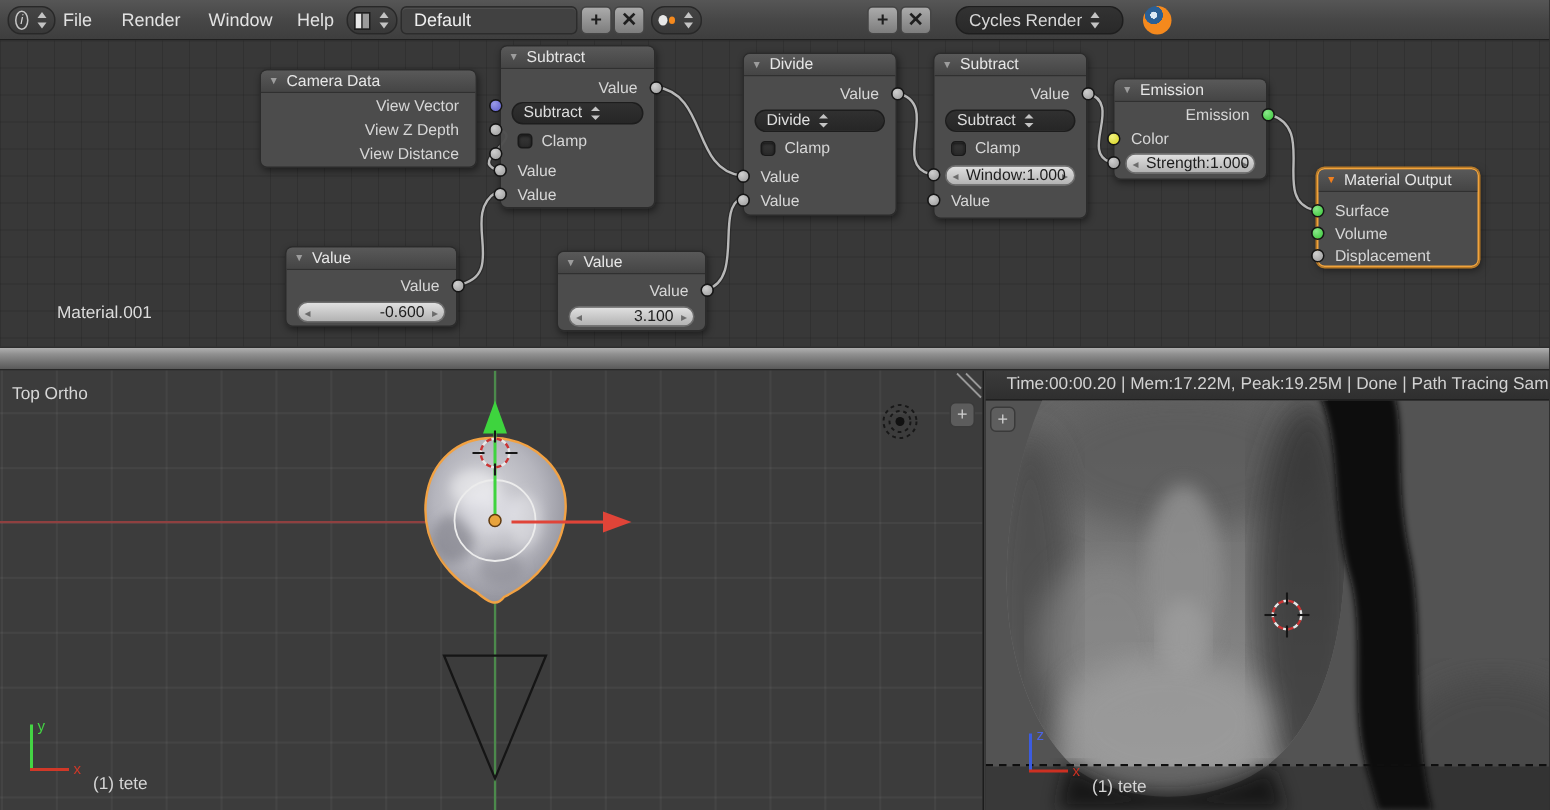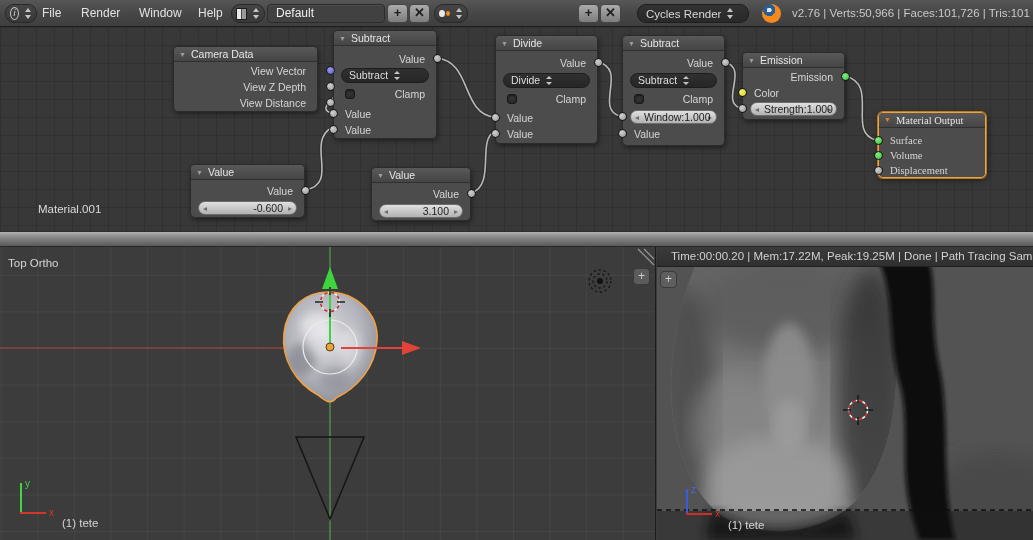--- a/index.html
+++ b/index.html
@@ -43,37 +43,37 @@
     background-image:linear-gradient(rgba(0,0,0,.13) 1px, transparent 1px),
                      linear-gradient(90deg, rgba(0,0,0,.13) 1px, transparent 1px);
     background-size:18px 18px; overflow:hidden; }
   #wires { position:absolute; left:0; top:0; }
   .node { position:absolute; background:rgba(77,77,77,.97); border:1px solid #2b2b2b; border-radius:5px;
     box-shadow:1px 2px 5px rgba(0,0,0,.45); font-size:10.5px; color:#d6d6d6; }
   .node .hd { position:absolute; left:0; top:0; right:0; height:15px;
     background:linear-gradient(#595959,#454545); border-bottom:1px solid #303030;
     border-radius:4px 4px 0 0; line-height:15px; padding-left:17px; color:#e6e6e6; }
   .node .tri { position:absolute; left:5px; top:0; font-size:7px; color:#9d9d9d; line-height:15px; }
-  .node.selected { border:1px solid #f0a33c; box-shadow:0 0 0 1px #b97a26, 1px 2px 6px rgba(0,0,0,.5);font-family:Liberation Serif, serif; }
+  .node.selected { border:1px solid #f0a33c; box-shadow:0 0 0 1px #b97a26, 1px 2px 6px rgba(0,0,0,.5); }
   .node.selected .tri { color:#f07f1e; }
   .row { position:absolute; left:0; right:0; height:14px; line-height:14px; padding:0 11px; white-space:nowrap; }
   .row.out { text-align:right; }
   .nselect { position:absolute; left:7px; right:7px; height:15px; background:linear-gradient(#303030,#262626);
     border:1px solid #1d1d1d; border-radius:8px; color:#dedede; line-height:13px; padding:0 7px;
     display:flex; align-items:center; font-size:10.5px; }
   .nselect .updown { width:6px; height:9px; }
   .nselect .updown::before { border-left-width:3px; border-right-width:3px; border-bottom-width:3.5px; }
   .nselect .updown::after  { border-left-width:3px; border-right-width:3px; border-top-width:3.5px; }
   .nslider { position:absolute; left:7px; right:7px; height:14px; background:linear-gradient(#e0e0e0,#b2b2b2);
     border:1px solid #6d6d6d; border-radius:7px; color:#1d1d1d; line-height:12px;
     display:flex; align-items:center; padding:0 13px; font-size:10.5px; }
   .nslider .sl, .nslider .sr { position:absolute; top:1px; font-size:8px; color:rgba(0,0,0,.45); }
   .nslider .sl { left:4px; } .nslider .sr { right:4px; }
   .nslider.end { justify-content:flex-end; } .nslider.split { justify-content:space-between; }
-  .ckrow { display:flex; align-items:center;justify-content:space-between; }
+  .ckrow { display:flex; align-items:center; }
   .ncheck { width:10px; height:10px; background:linear-gradient(#383838,#2a2a2a); border:1px solid #191919;
     border-radius:3px; box-shadow:inset 0 1px 2px rgba(0,0,0,.6); margin-right:6px; flex:none; }
   .socket { position:absolute; width:9px; height:9px; border-radius:50%; border:1px solid #151515; }
   .socket.gray   { background:radial-gradient(circle at 35% 30%, #cfcfcf, #9a9a9a); }
   .socket.blue   { background:radial-gradient(circle at 35% 30%, #9a9ae8, #5c5ccd); }
   .socket.green  { background:radial-gradient(circle at 35% 30%, #8ae88a, #35c435); }
   .socket.yellow { background:radial-gradient(circle at 35% 30%, #f2f280, #d8d41f); }
   #matlabel { left:38px; top:176px; color:#dcdcdc; font-size:11.5px; }
 
   
@@ -128,21 +128,20 @@
     </div>
     <div class="field" style="left:470px;width:106px;margin-top:28px;">Scene</div>
     <div class="gbtn" style="left:578px">+</div>
     <div class="gbtn" style="left:600px">✕</div>
 
     <div class="darkdd" style="left:637px;width:112px;">
       <span>Cycles Render</span>
       <span class="updown"></span>
     </div>
     <div id="logo" class="abs"></div>
-    <div id="stats" class="abs">v2.76 | Verts:50,966 | Faces:101,726 | Tris:101</div>
   </div>
 
   <div id="nodes" class="abs">
 
     <svg id="wires" width="1033" height="204">
       <g fill="none" stroke="#2b2b2b" stroke-width="3.2">
         <path d="M330,59 C354,63 312,80 331,86"></path>
         <path d="M305,163 C340,157 306,116 331,101"></path>
         <path d="M437,31 C472,35 461,86 494,90"></path>
         <path d="M471,166 C496,159 477,113 494,105"></path>

